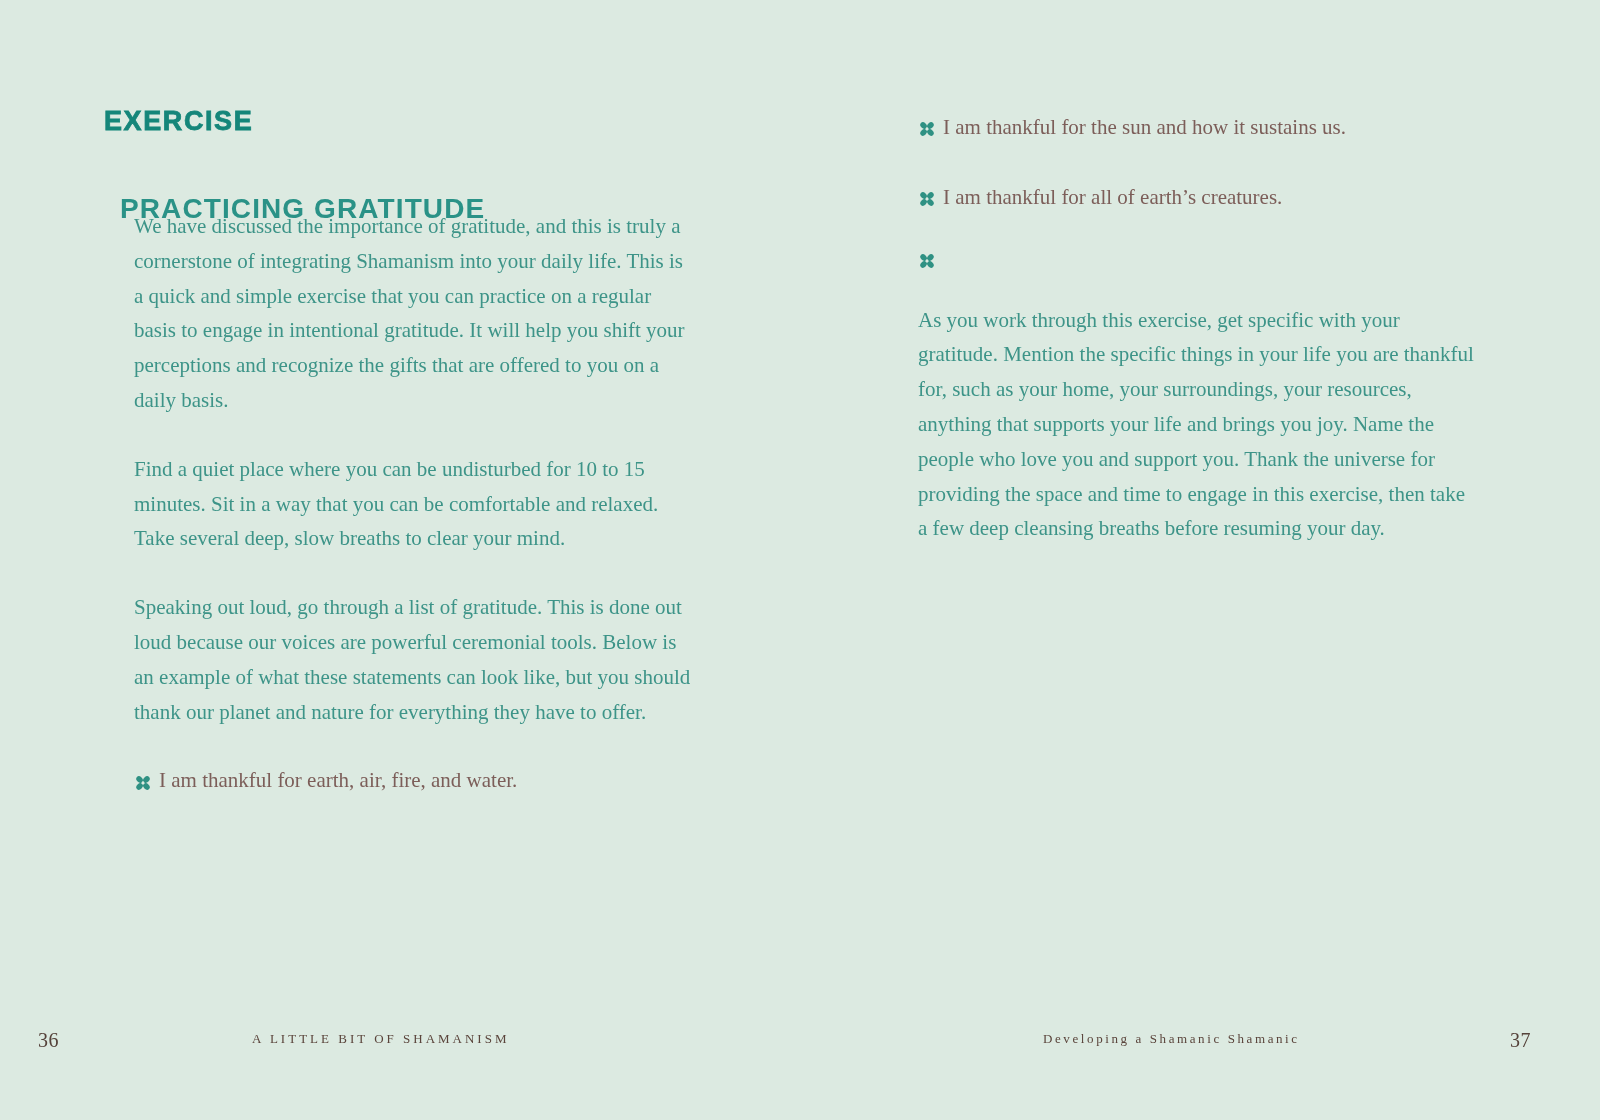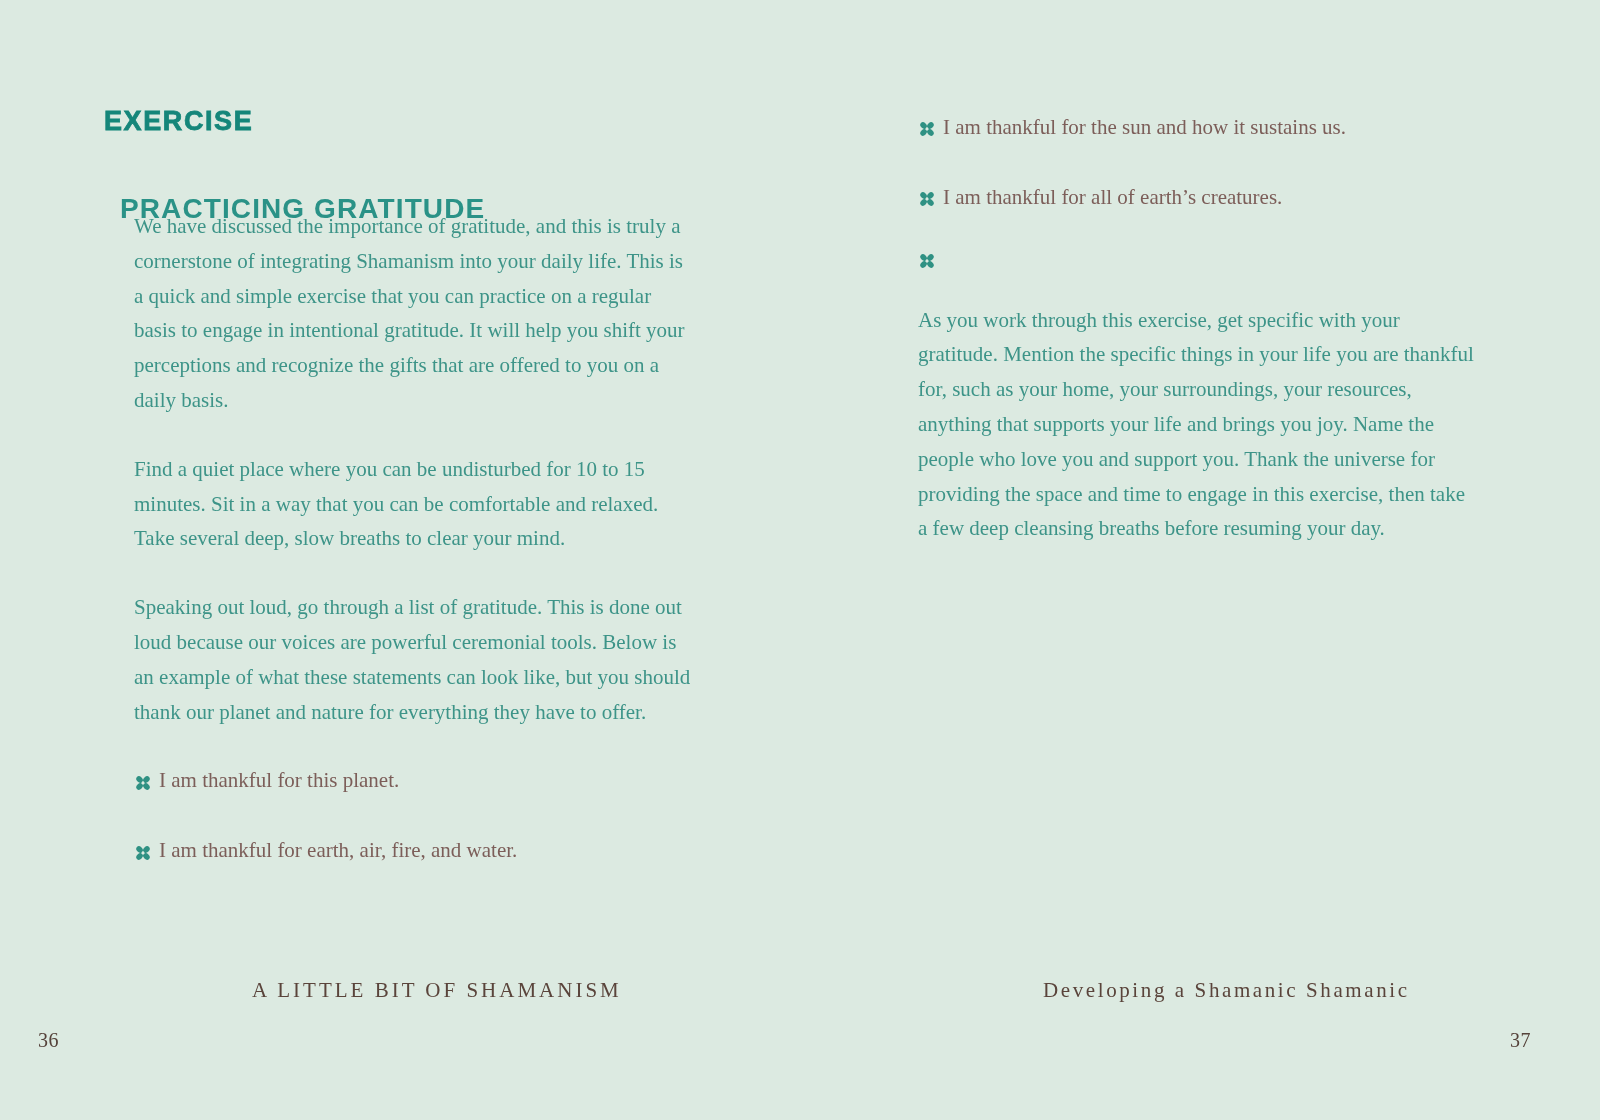--- a/index.html
+++ b/index.html
@@ -93,22 +93,22 @@
     position: absolute;
     top: 1029px;
     font-size: 20px;
     color: #55423a;
     letter-spacing: 0.5px;
   }
   .folio-left  { left: 38px; }
   .folio-right { left: 1510px; }
   .running-title {
     position: absolute;
-    top: 978px;
-    font-size: 21px;
+    top: 1031px;
+    font-size: 13px;
     color: #5a443b;
   }
   .running-title-left {
     left: 252px;
     letter-spacing: 3px;
   }
   .running-title-right {
     left: 1043px;
     letter-spacing: 2.6px;
   }
@@ -120,34 +120,20 @@
 
   <section class="page page-left">
     <h2 class="kicker">EXERCISE</h2>
     <h1 class="section-heading">PRACTICING GRATITUDE</h1>
 
     <div class="body-col body-col-left">
       <p>We have discussed the importance of gratitude, and this is truly a cornerstone of integrating Shamanism into your daily life. This is a quick and simple exercise that you can practice on a regular basis to engage in intentional gratitude. It will help you shift your perceptions and recognize the gifts that are offered to you on a daily basis.</p>
       <p>Find a quiet place where you can be undisturbed for 10 to 15 minutes. Sit in a way that you can be comfortable and relaxed. Take several deep, slow breaths to clear your mind.</p>
       <p>Speaking out loud, go through a list of gratitude. This is done out loud because our voices are powerful ceremonial tools. Below is an example of what these statements can look like, but you should thank our planet and nature for everything they have to offer.</p>
 
-      <div class="bullet-row first-left">
-        <span class="flower">
-          <svg width="18" height="18" viewBox="0 0 20 20" aria-hidden="true">
-            <g transform="rotate(45 10 10)">
-              <ellipse cx="10" cy="4.6" rx="3.1" ry="4.1"></ellipse>
-              <ellipse cx="10" cy="15.4" rx="3.1" ry="4.1"></ellipse>
-              <ellipse cx="4.6" cy="10" rx="4.1" ry="3.1"></ellipse>
-              <ellipse cx="15.4" cy="10" rx="4.1" ry="3.1"></ellipse>
-            </g>
-            <circle cx="10" cy="10" r="1.6"></circle>
-          </svg>
-        </span>
-        <span>I am thankful for this planet.</span>
-      </div>
 
       <div class="bullet-row">
         <span class="flower">
           <svg width="18" height="18" viewBox="0 0 20 20" aria-hidden="true">
             <g transform="rotate(45 10 10)">
               <ellipse cx="10" cy="4.6" rx="3.1" ry="4.1"></ellipse>
               <ellipse cx="10" cy="15.4" rx="3.1" ry="4.1"></ellipse>
               <ellipse cx="4.6" cy="10" rx="4.1" ry="3.1"></ellipse>
               <ellipse cx="15.4" cy="10" rx="4.1" ry="3.1"></ellipse>
             </g>

